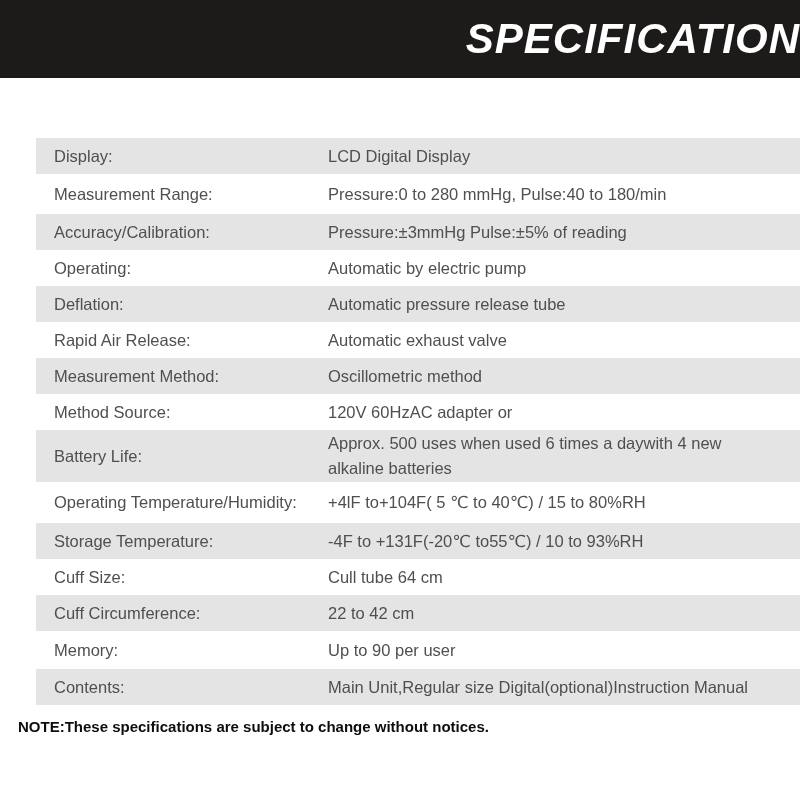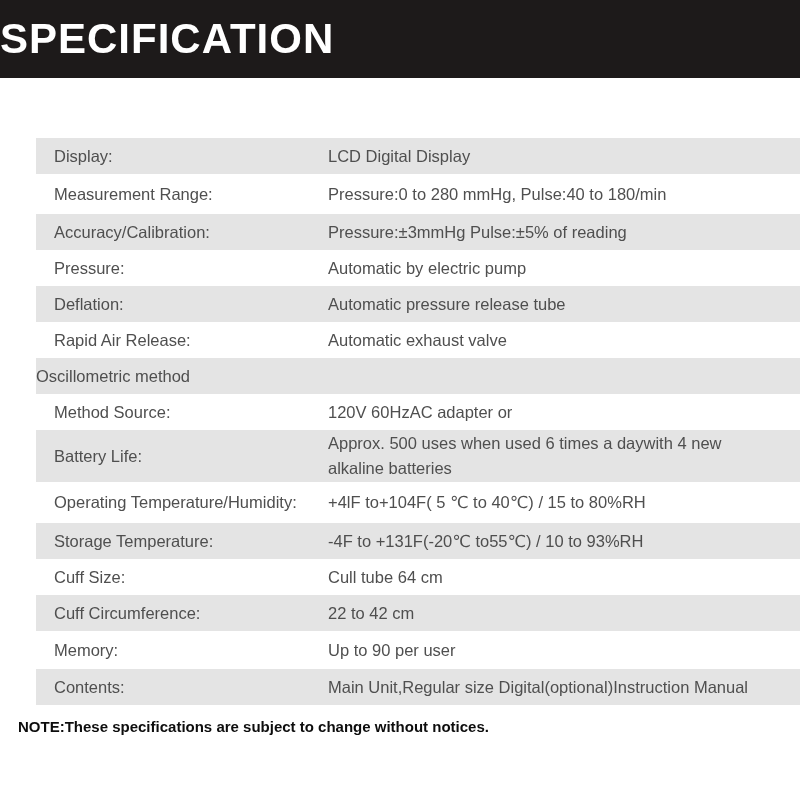--- a/index.html
+++ b/index.html
@@ -16,21 +16,22 @@
     height: 800px;
     background: #ffffff;
     position: relative;
   }
   .header {
     width: 800px;
     height: 78px;
     background: #1d1a1a;
     display: flex;
     align-items: center;
-    justify-content: flex-start;
+    justify-content: flex-end;
+    font-style: italic;
   }
   .header .title {
     color: #ffffff;
     font-size: 42px;
     font-weight: 700;
     letter-spacing: 1px;
     line-height: 1;
   }
   .spec-table {
     margin-top: 60px;
@@ -89,35 +90,36 @@
       <div class="cell label">Measurement Range:</div>
       <div class="cell value">Pressure:0 to 280 mmHg, Pulse:40 to 180/min</div>
     </div>
 
     <div class="row gray">
       <div class="cell label">Accuracy/Calibration:</div>
       <div class="cell value">Pressure:±3mmHg Pulse:±5% of reading</div>
     </div>
 
     <div class="row">
-      <div class="cell label">Pressure:</div>
+      <div class="cell label">Operating:</div>
       <div class="cell value">Automatic by electric pump</div>
     </div>
 
     <div class="row gray">
       <div class="cell label">Deflation:</div>
       <div class="cell value">Automatic pressure release tube</div>
     </div>
 
     <div class="row">
       <div class="cell label">Rapid Air Release:</div>
       <div class="cell value">Automatic exhaust valve</div>
     </div>
 
     <div class="row gray">
+      <div class="cell label">Measurement Method:</div>
       <div class="cell value">Oscillometric method</div>
     </div>
 
     <div class="row">
       <div class="cell label">Method Source:</div>
       <div class="cell value">120V 60HzAC adapter or</div>
     </div>
 
     <div class="row gray tall">
       <div class="cell label">Battery Life:</div>

